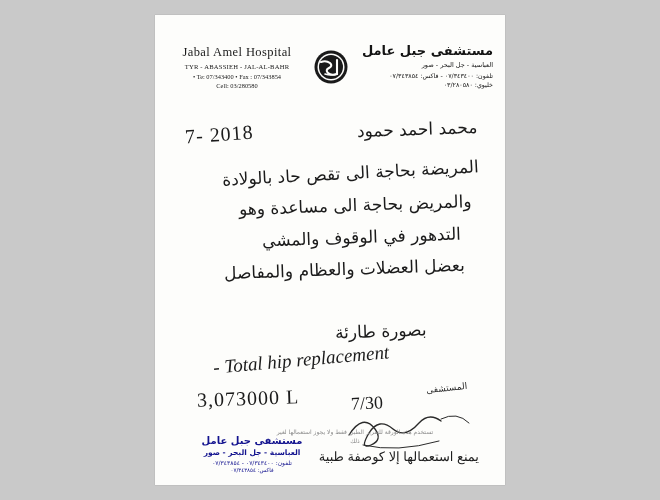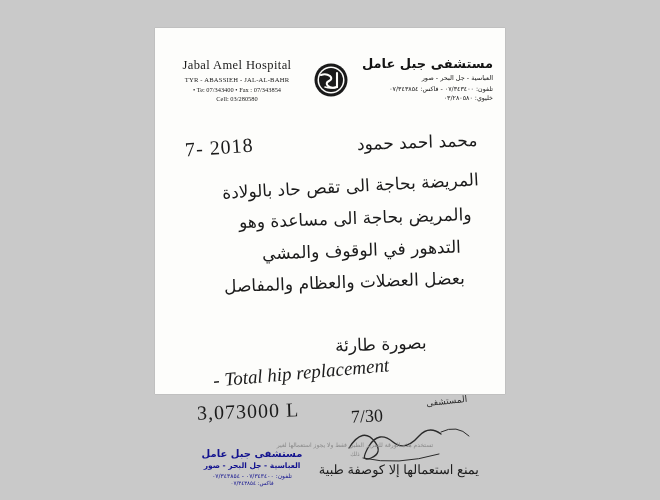--- a/index.html
+++ b/index.html
@@ -16,23 +16,23 @@
   .page-wrap {
     position: absolute;
     left: 0; top: 0;
     width: 660px; height: 500px;
     background: #c9c9c9;
   }
   
   .paper {
     position: absolute;
     left: 155px;
-    top: 28px;
+    top: 15px;
     width: 350px;
-    height: 366px;
+    height: 470px;
     background: #fdfdfb;
     box-shadow: 0 0 1px rgba(0,0,0,0.25);
   }
   
   .letterhead {
     position: absolute;
     left: 0; top: 30px;
     width: 350px;
     height: 72px;
   }

